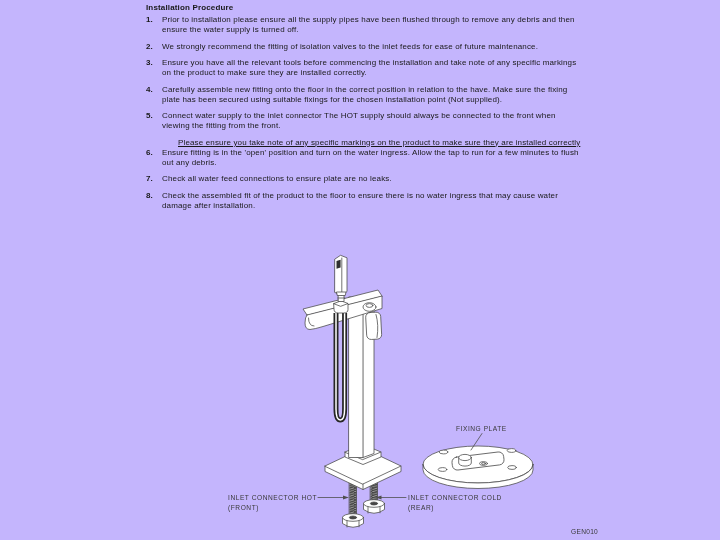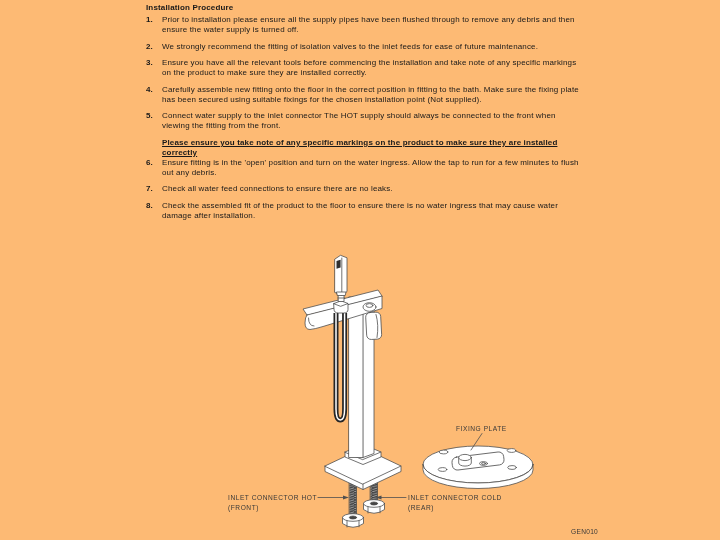--- a/index.html
+++ b/index.html
@@ -1,31 +1,31 @@
 <!DOCTYPE html>
 <html><head>
 <meta charset="utf-8">
 <style>
   html,body{margin:0;padding:0;}
   body{
     width:720px;height:540px;background:#ffffff;position:relative;overflow:hidden;
     font-family:"Liberation Sans",sans-serif;color:#191919;
   }
-  .sheet{position:absolute;inset:0;background:#fdba74;}
+  .sheet{position:absolute;inset:0;background:#c4b5fd;}
   .content{
     position:absolute;left:146px;top:3px;width:436px;
     font-size:8px;line-height:10px;letter-spacing:0.15px;
   }
   .heading{font-weight:bold;font-size:8px;line-height:10px;margin:0 0 2px 0;}
   .step{display:flex;margin:0 0 6.5px 0;}
   .step .num{font-weight:bold;flex:0 0 16px;width:16px;}
   .step .txt{flex:1;}
   .note{
-    font-weight:bold;text-decoration:underline;
-    margin:0 0 0 16px;
+    font-weight:normal;text-decoration:underline;
+    margin:0 0 0 32px;
   }
   .diagram-wrap{position:absolute;left:0;top:250px;width:720px;height:290px;}
   svg{display:block;}
   svg text{font-family:"Liberation Sans",sans-serif;}
 </style>
 </head>
 <body>
 
 <div class="sheet">
 
@@ -39,36 +39,36 @@
     <div class="step">
       <span class="num">2.</span>
       <span class="txt">We strongly recommend the fitting of isolation valves to the inlet feeds for ease of future maintenance.</span>
     </div>
     <div class="step">
       <span class="num">3.</span>
       <span class="txt">Ensure you have all the relevant tools before commencing the installation and take note of any specific markings on the product to make sure they are installed correctly.</span>
     </div>
     <div class="step">
       <span class="num">4.</span>
-      <span class="txt">Carefully assemble new fitting onto the floor in the correct position in fitting to the bath. Make sure the fixing plate has been secured using suitable fixings for the chosen installation point (Not supplied).</span>
+      <span class="txt">Carefully assemble new fitting onto the floor in the correct position in relation to the have. Make sure the fixing plate has been secured using suitable fixings for the chosen installation point (Not supplied).</span>
     </div>
     <div class="step">
       <span class="num">5.</span>
       <span class="txt">Connect water supply to the inlet connector The HOT supply should always be connected to the front when viewing the fitting from the front.</span>
     </div>
 
     <div class="note">Please ensure you take note of any specific markings on the product to make sure they are installed correctly</div>
 
     <div class="step">
       <span class="num">6.</span>
       <span class="txt">Ensure fitting is in the 'open' position and turn on the water ingress. Allow the tap to run for a few minutes to flush out any debris.</span>
     </div>
     <div class="step">
       <span class="num">7.</span>
-      <span class="txt">Check all water feed connections to ensure there are no leaks.</span>
+      <span class="txt">Check all water feed connections to ensure plate are no leaks.</span>
     </div>
     <div class="step">
       <span class="num">8.</span>
       <span class="txt">Check the assembled fit of the product to the floor to ensure there is no water ingress that may cause water damage after installation.</span>
     </div>
   </div>
 
   <div class="diagram-wrap">
     <svg width="720" height="290" viewBox="0 250 720 290">
       <defs>

